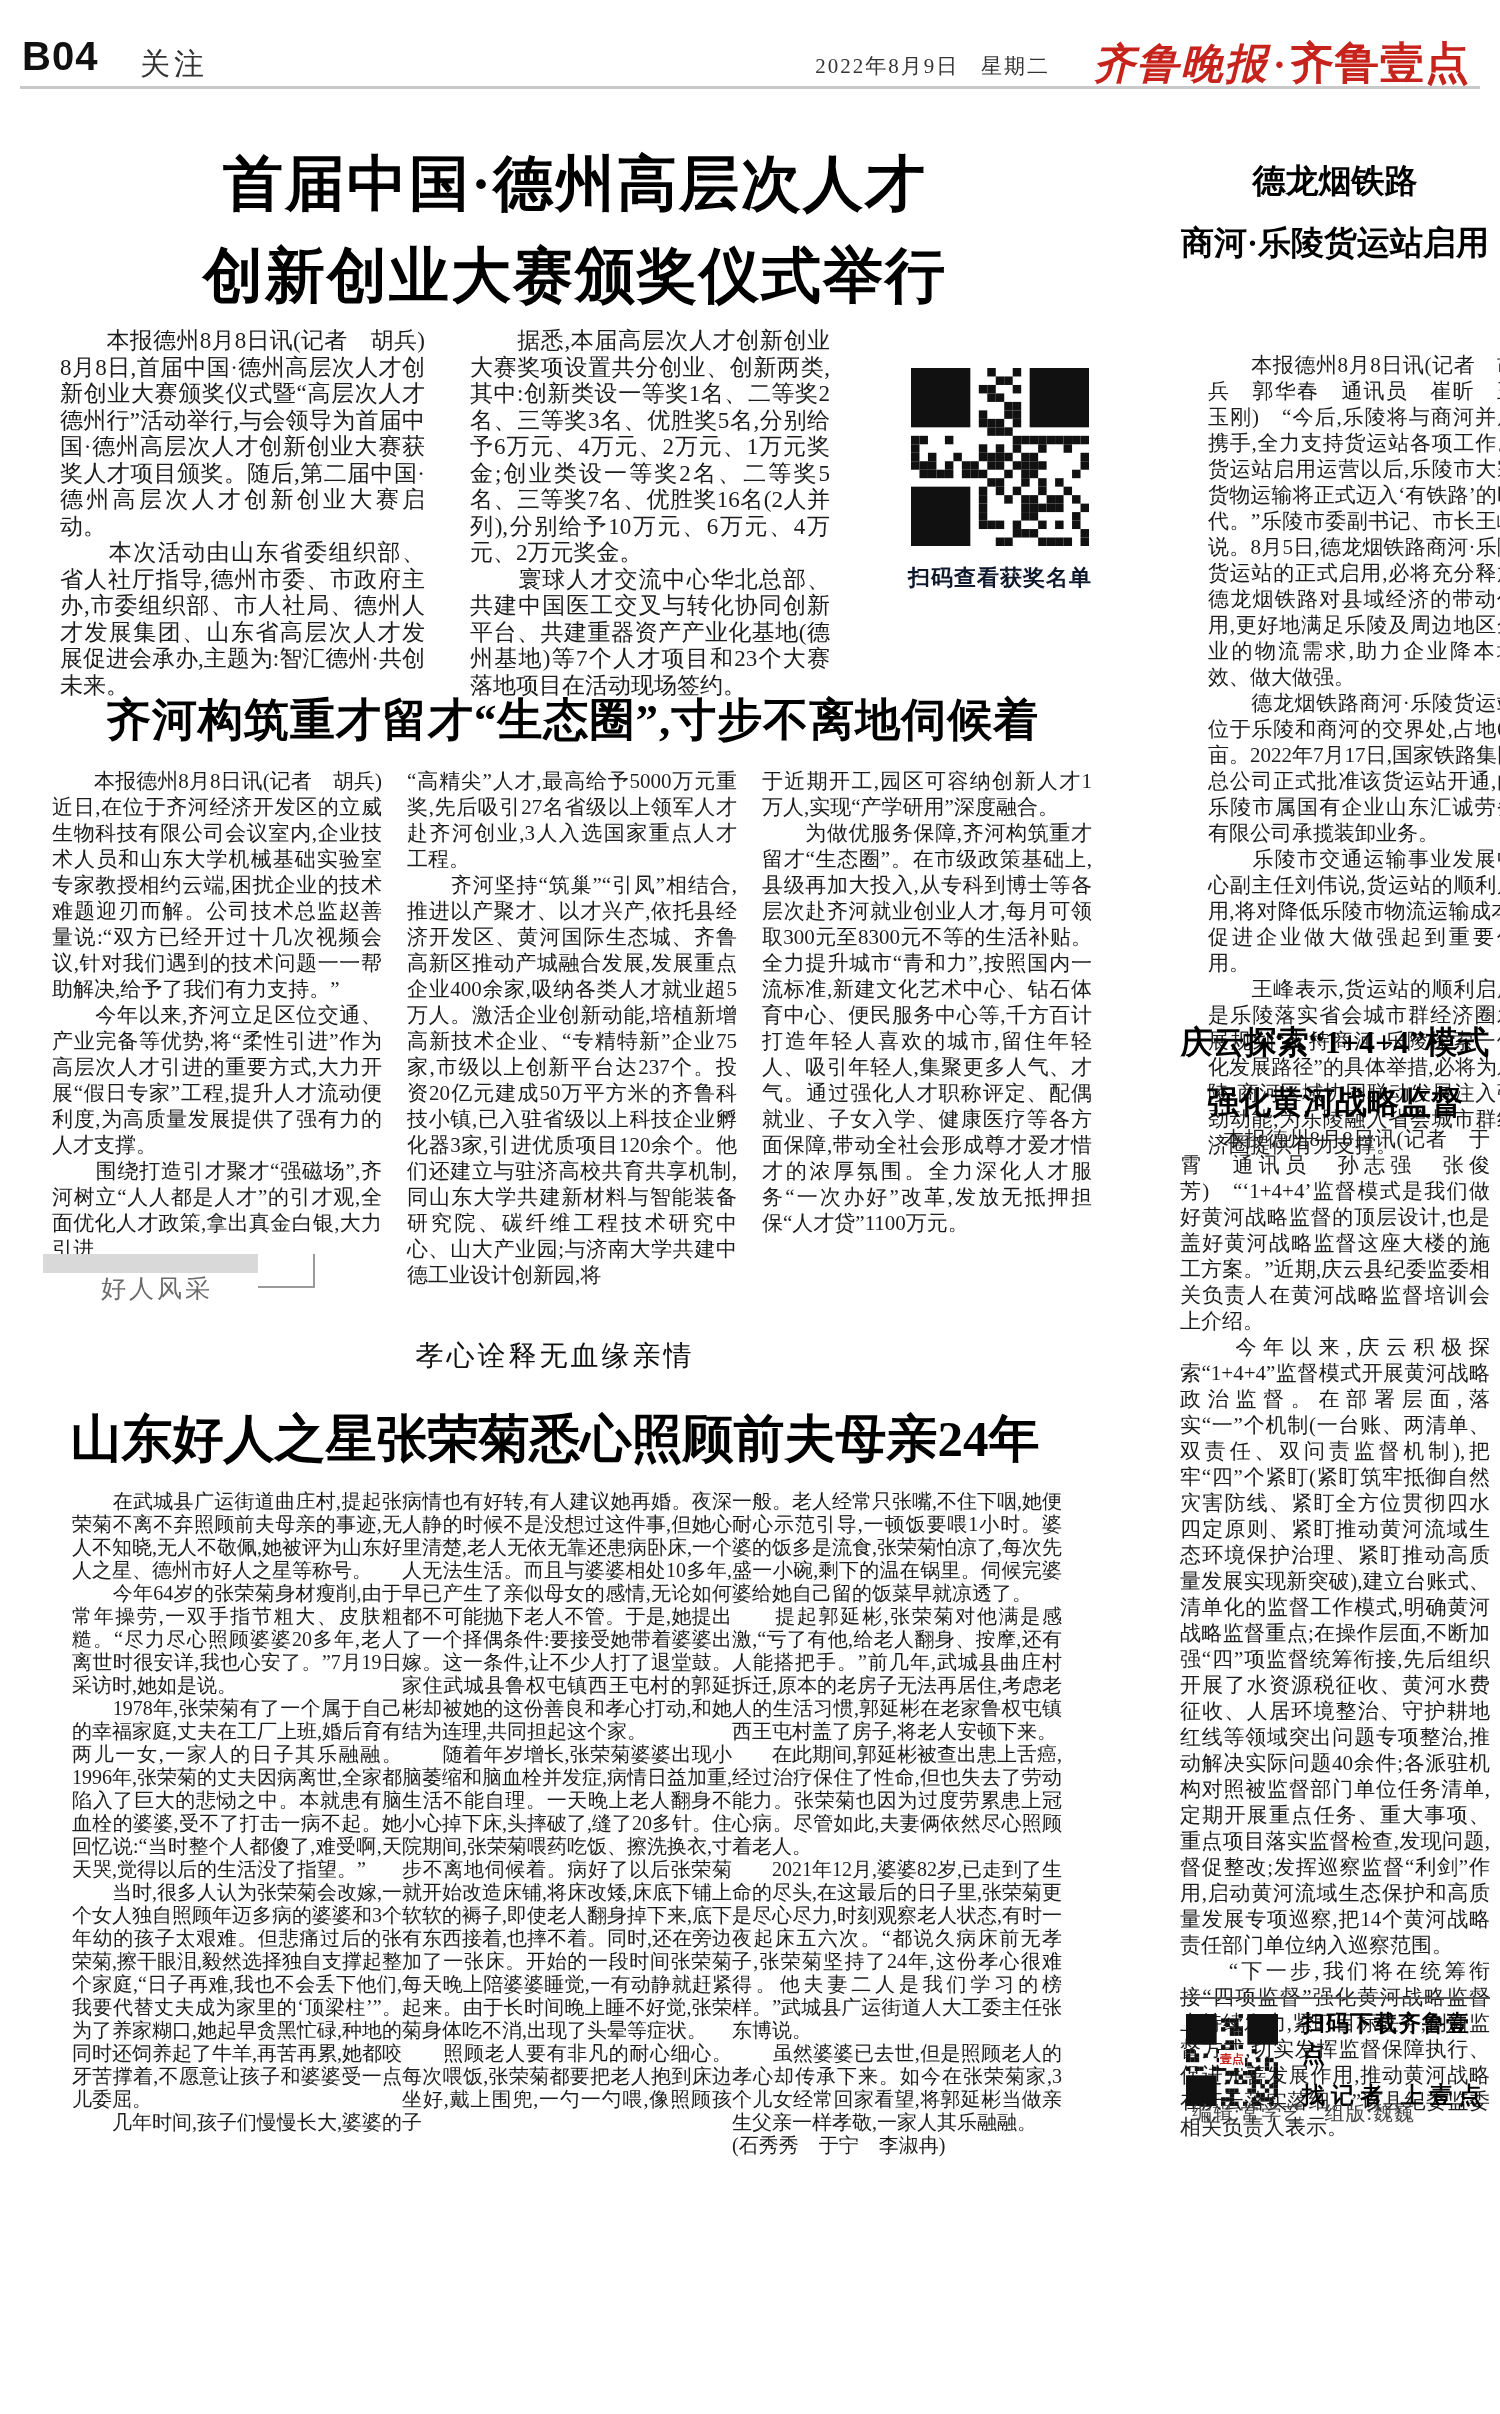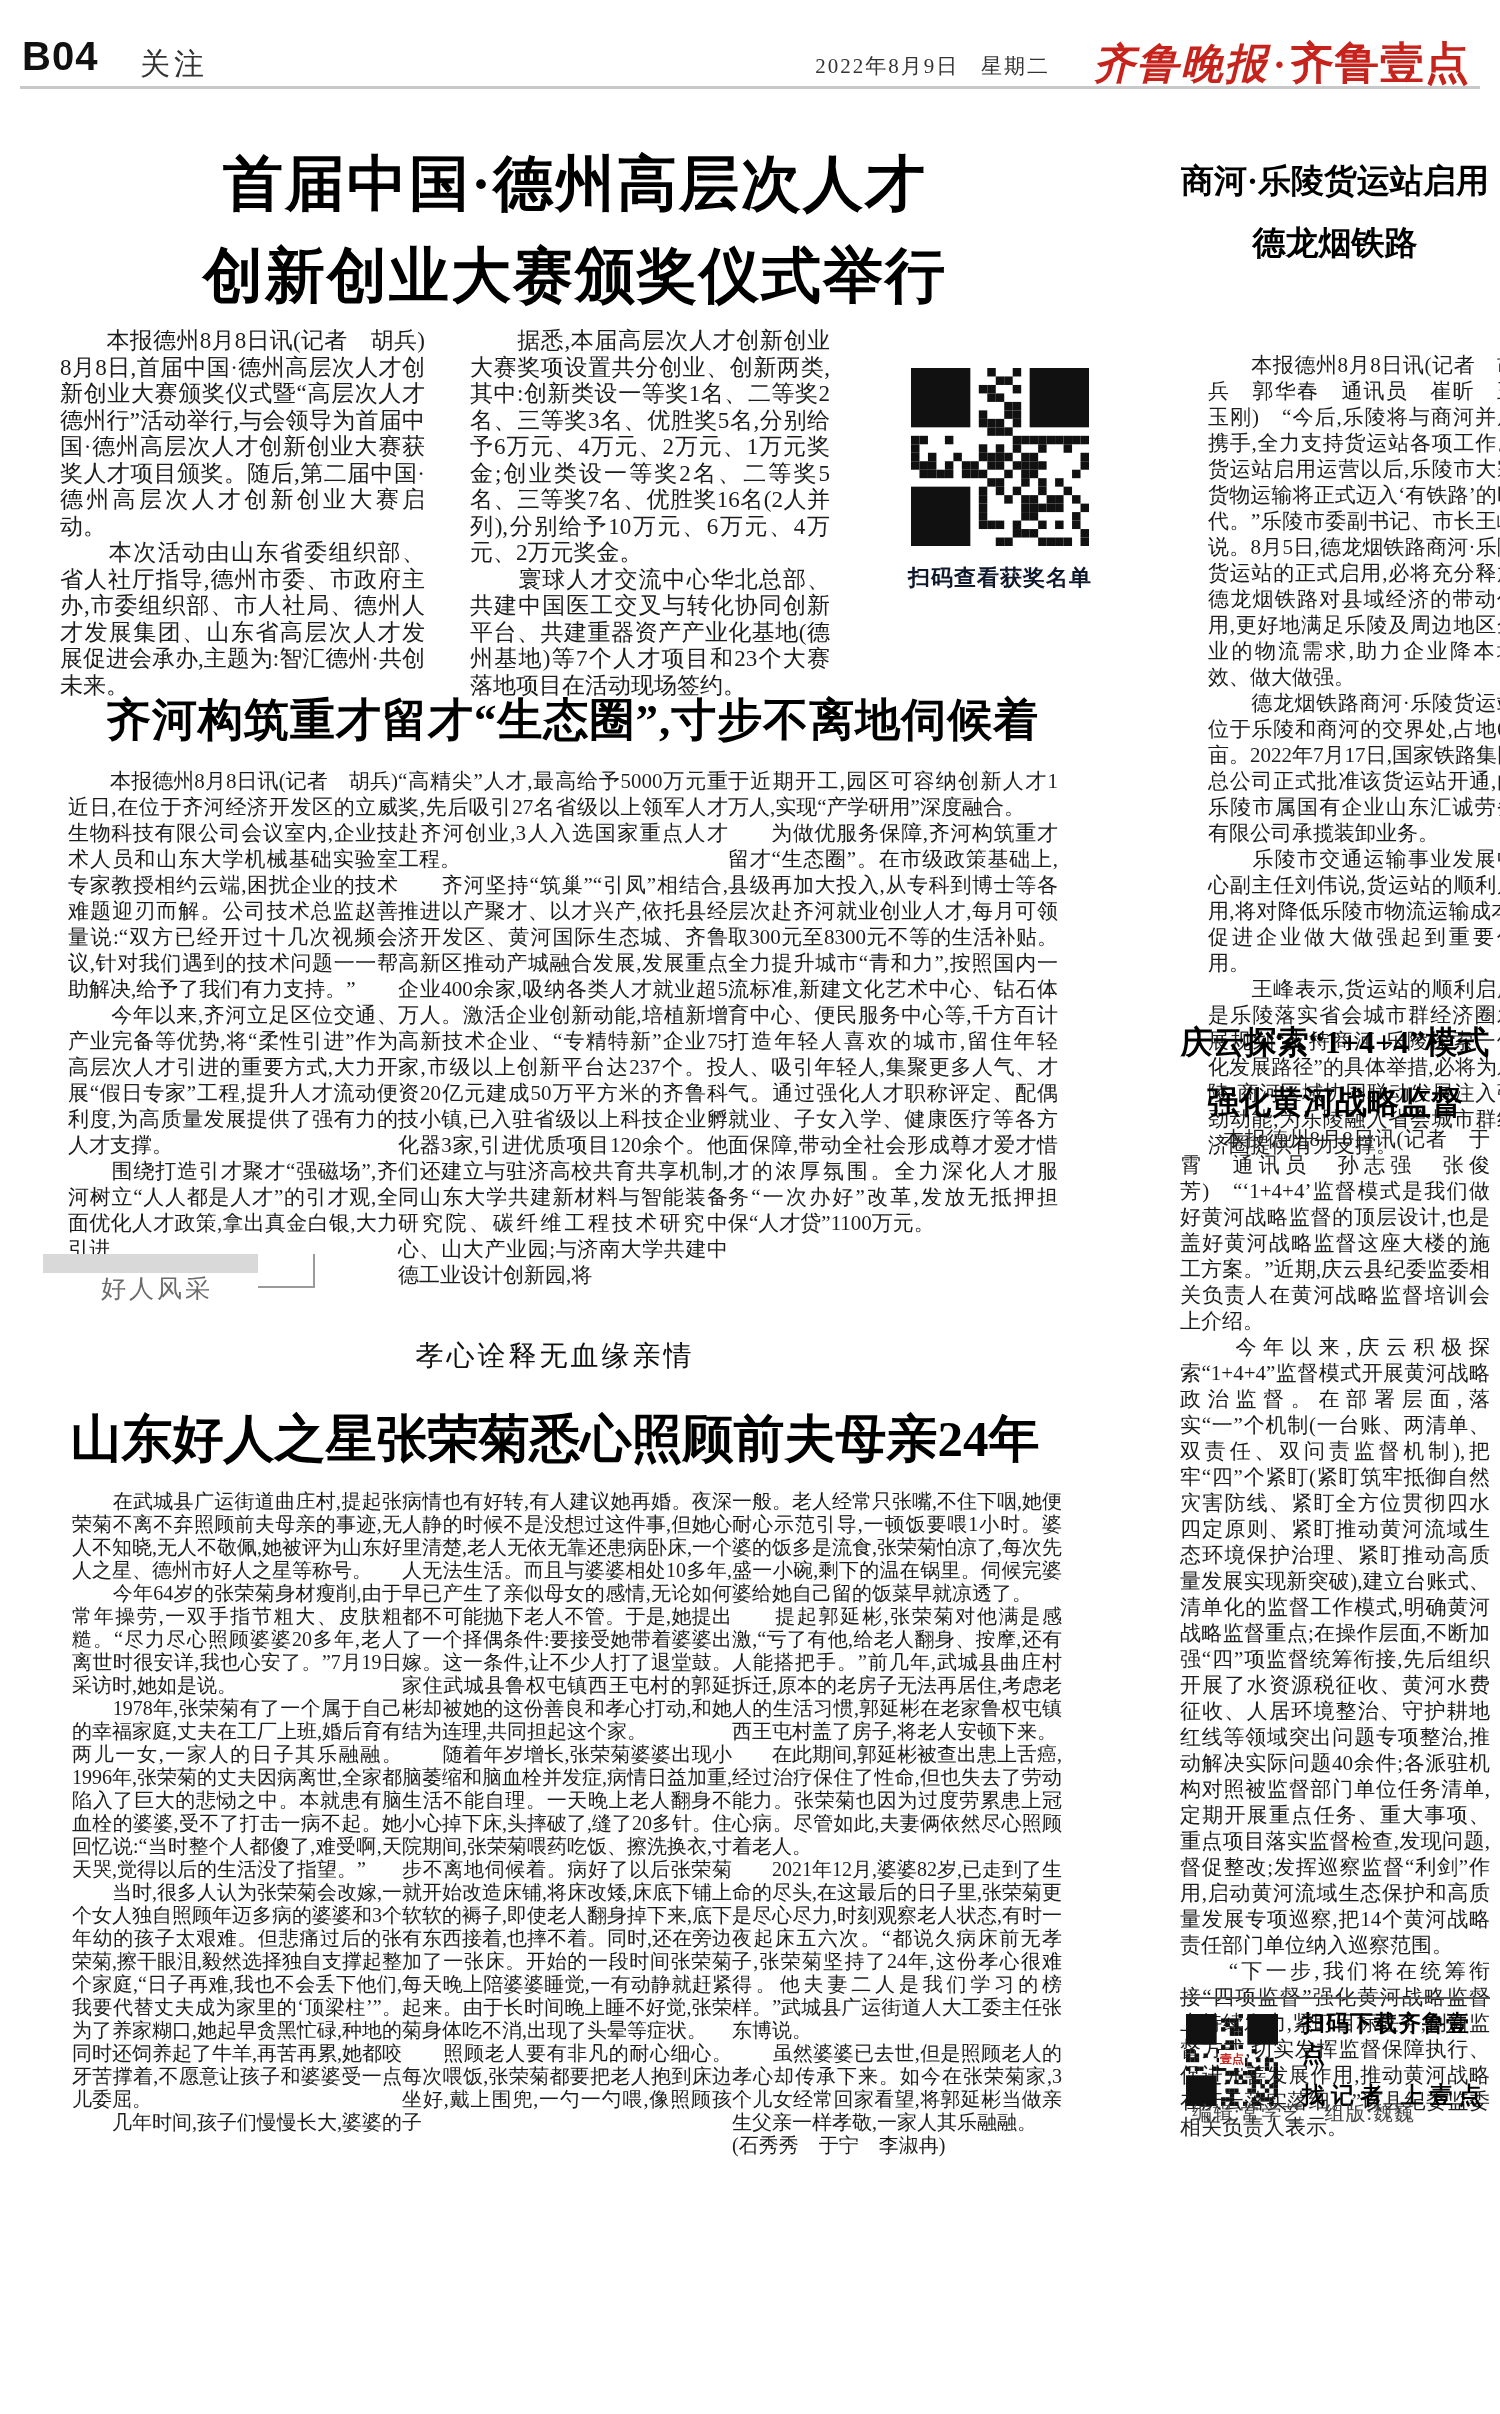--- a/index.html
+++ b/index.html
@@ -29,21 +29,21 @@
   .a1-body{position:absolute;left:60px;top:328px;width:1040px;display:flex;}
   .a1-c1{width:365px;}
   .a1-c2{width:360px;margin-left:45px;}
   .a1-qr{margin-left:auto;width:200px;display:flex;flex-direction:column;align-items:center;}
   .a1-qr svg{width:178px;height:178px;margin-top:40px;}
   .qr-cap{margin-top:17px;font-size:22px;font-weight:bold;color:#0f172a;letter-spacing:1px;}
   svg.qr rect{fill:#111;}
   
   .a2-head{position:absolute;left:50px;top:690px;width:1045px;text-align:center;
            font-weight:bold;font-size:45px;color:#000;letter-spacing:1px;}
-  .a2-body{position:absolute;left:68px;top:768px;width:1040px;display:flex;}
+  .a2-body{position:absolute;left:52px;top:768px;width:1040px;display:flex;gap:25px;}
   .a2-body .col{width:330px;}
   
   .sb{position:absolute;left:1180px;top:150px;width:310px;}
   .sb-head{width:310px;text-align:center;font-weight:bold;color:#000;font-size:33px;line-height:62px;}
   .sb-head span{display:block;}
   .sb1-body{position:absolute;left:1180px;top:352px;width:310px;margin-left:28px;}
   .sb2-head{position:absolute;left:1180px;top:1012px;width:310px;text-align:center;
             font-weight:bold;color:#000;font-size:32px;line-height:60px;}
   .sb2-head span{display:block;}
   .sb2-body{position:absolute;left:1180px;top:1126px;width:310px;}
@@ -241,22 +241,22 @@
     <div class="col jtext2">　　本报德州8月8日讯(记者　胡兵)近日,在位于齐河经济开发区的立威生物科技有限公司会议室内,企业技术人员和山东大学机械基础实验室专家教授相约云端,困扰企业的技术难题迎刃而解。公司技术总监赵善量说:“双方已经开过十几次视频会议,针对我们遇到的技术问题一一帮助解决,给予了我们有力支持。”
 　　今年以来,齐河立足区位交通、产业完备等优势,将“柔性引进”作为高层次人才引进的重要方式,大力开展“假日专家”工程,提升人才流动便利度,为高质量发展提供了强有力的人才支撑。
 　　围绕打造引才聚才“强磁场”,齐河树立“人人都是人才”的引才观,全面优化人才政策,拿出真金白银,大力引进</div>
     <div class="col jtext2">“高精尖”人才,最高给予5000万元重奖,先后吸引27名省级以上领军人才赴齐河创业,3人入选国家重点人才工程。
 　　齐河坚持“筑巢”“引凤”相结合,推进以产聚才、以才兴产,依托县经济开发区、黄河国际生态城、齐鲁高新区推动产城融合发展,发展重点企业400余家,吸纳各类人才就业超5万人。激活企业创新动能,培植新增高新技术企业、“专精特新”企业75家,市级以上创新平台达237个。投资20亿元建成50万平方米的齐鲁科技小镇,已入驻省级以上科技企业孵化器3家,引进优质项目120余个。他们还建立与驻济高校共育共享机制,同山东大学共建新材料与智能装备研究院、碳纤维工程技术研究中心、山大产业园;与济南大学共建中德工业设计创新园,将</div>
     <div class="col jtext2">于近期开工,园区可容纳创新人才1万人,实现“产学研用”深度融合。
 　　为做优服务保障,齐河构筑重才留才“生态圈”。在市级政策基础上,县级再加大投入,从专科到博士等各层次赴齐河就业创业人才,每月可领取300元至8300元不等的生活补贴。全力提升城市“青和力”,按照国内一流标准,新建文化艺术中心、钻石体育中心、便民服务中心等,千方百计打造年轻人喜欢的城市,留住年轻人、吸引年轻人,集聚更多人气、才气。通过强化人才职称评定、配偶就业、子女入学、健康医疗等各方面保障,带动全社会形成尊才爱才惜才的浓厚氛围。全力深化人才服务“一次办好”改革,发放无抵押担保“人才贷”1100万元。</div>
   </div>
 
   <div class="sb sb-head">
+    <span>德龙烟铁路</span>
     <span>商河·乐陵货运站启用</span>
-    <span>德龙烟铁路</span>
   </div>
   <div class="sb1-body col jtext2">　　本报德州8月8日讯(记者　胡兵　郭华春　通讯员　崔昕　王玉刚)　“今后,乐陵将与商河并肩携手,全力支持货运站各项工作。货运站启用运营以后,乐陵市大宗货物运输将正式迈入‘有铁路’的时代。”乐陵市委副书记、市长王峰说。8月5日,德龙烟铁路商河·乐陵货运站的正式启用,必将充分释放德龙烟铁路对县域经济的带动作用,更好地满足乐陵及周边地区企业的物流需求,助力企业降本增效、做大做强。
 　　德龙烟铁路商河·乐陵货运站位于乐陵和商河的交界处,占地66亩。2022年7月17日,国家铁路集团总公司正式批准该货运站开通,由乐陵市属国有企业山东汇诚劳务有限公司承揽装卸业务。
 　　乐陵市交通运输事业发展中心副主任刘伟说,货运站的顺利启用,将对降低乐陵市物流运输成本,促进企业做大做强起到重要作用。
 　　王峰表示,货运站的顺利启用是乐陵落实省会城市群经济圈发展规划“支持商河-乐陵探索一体化发展路径”的具体举措,必将为乐陵-商河区域协同联动发展注入强劲动能,为乐陵融入省会城市群经济圈提供有力支撑。</div>
 
   <div class="sb2-head">
     <span>庆云探索“1+4+4”模式</span>
     <span>强化黄河战略监督</span>
   </div>

